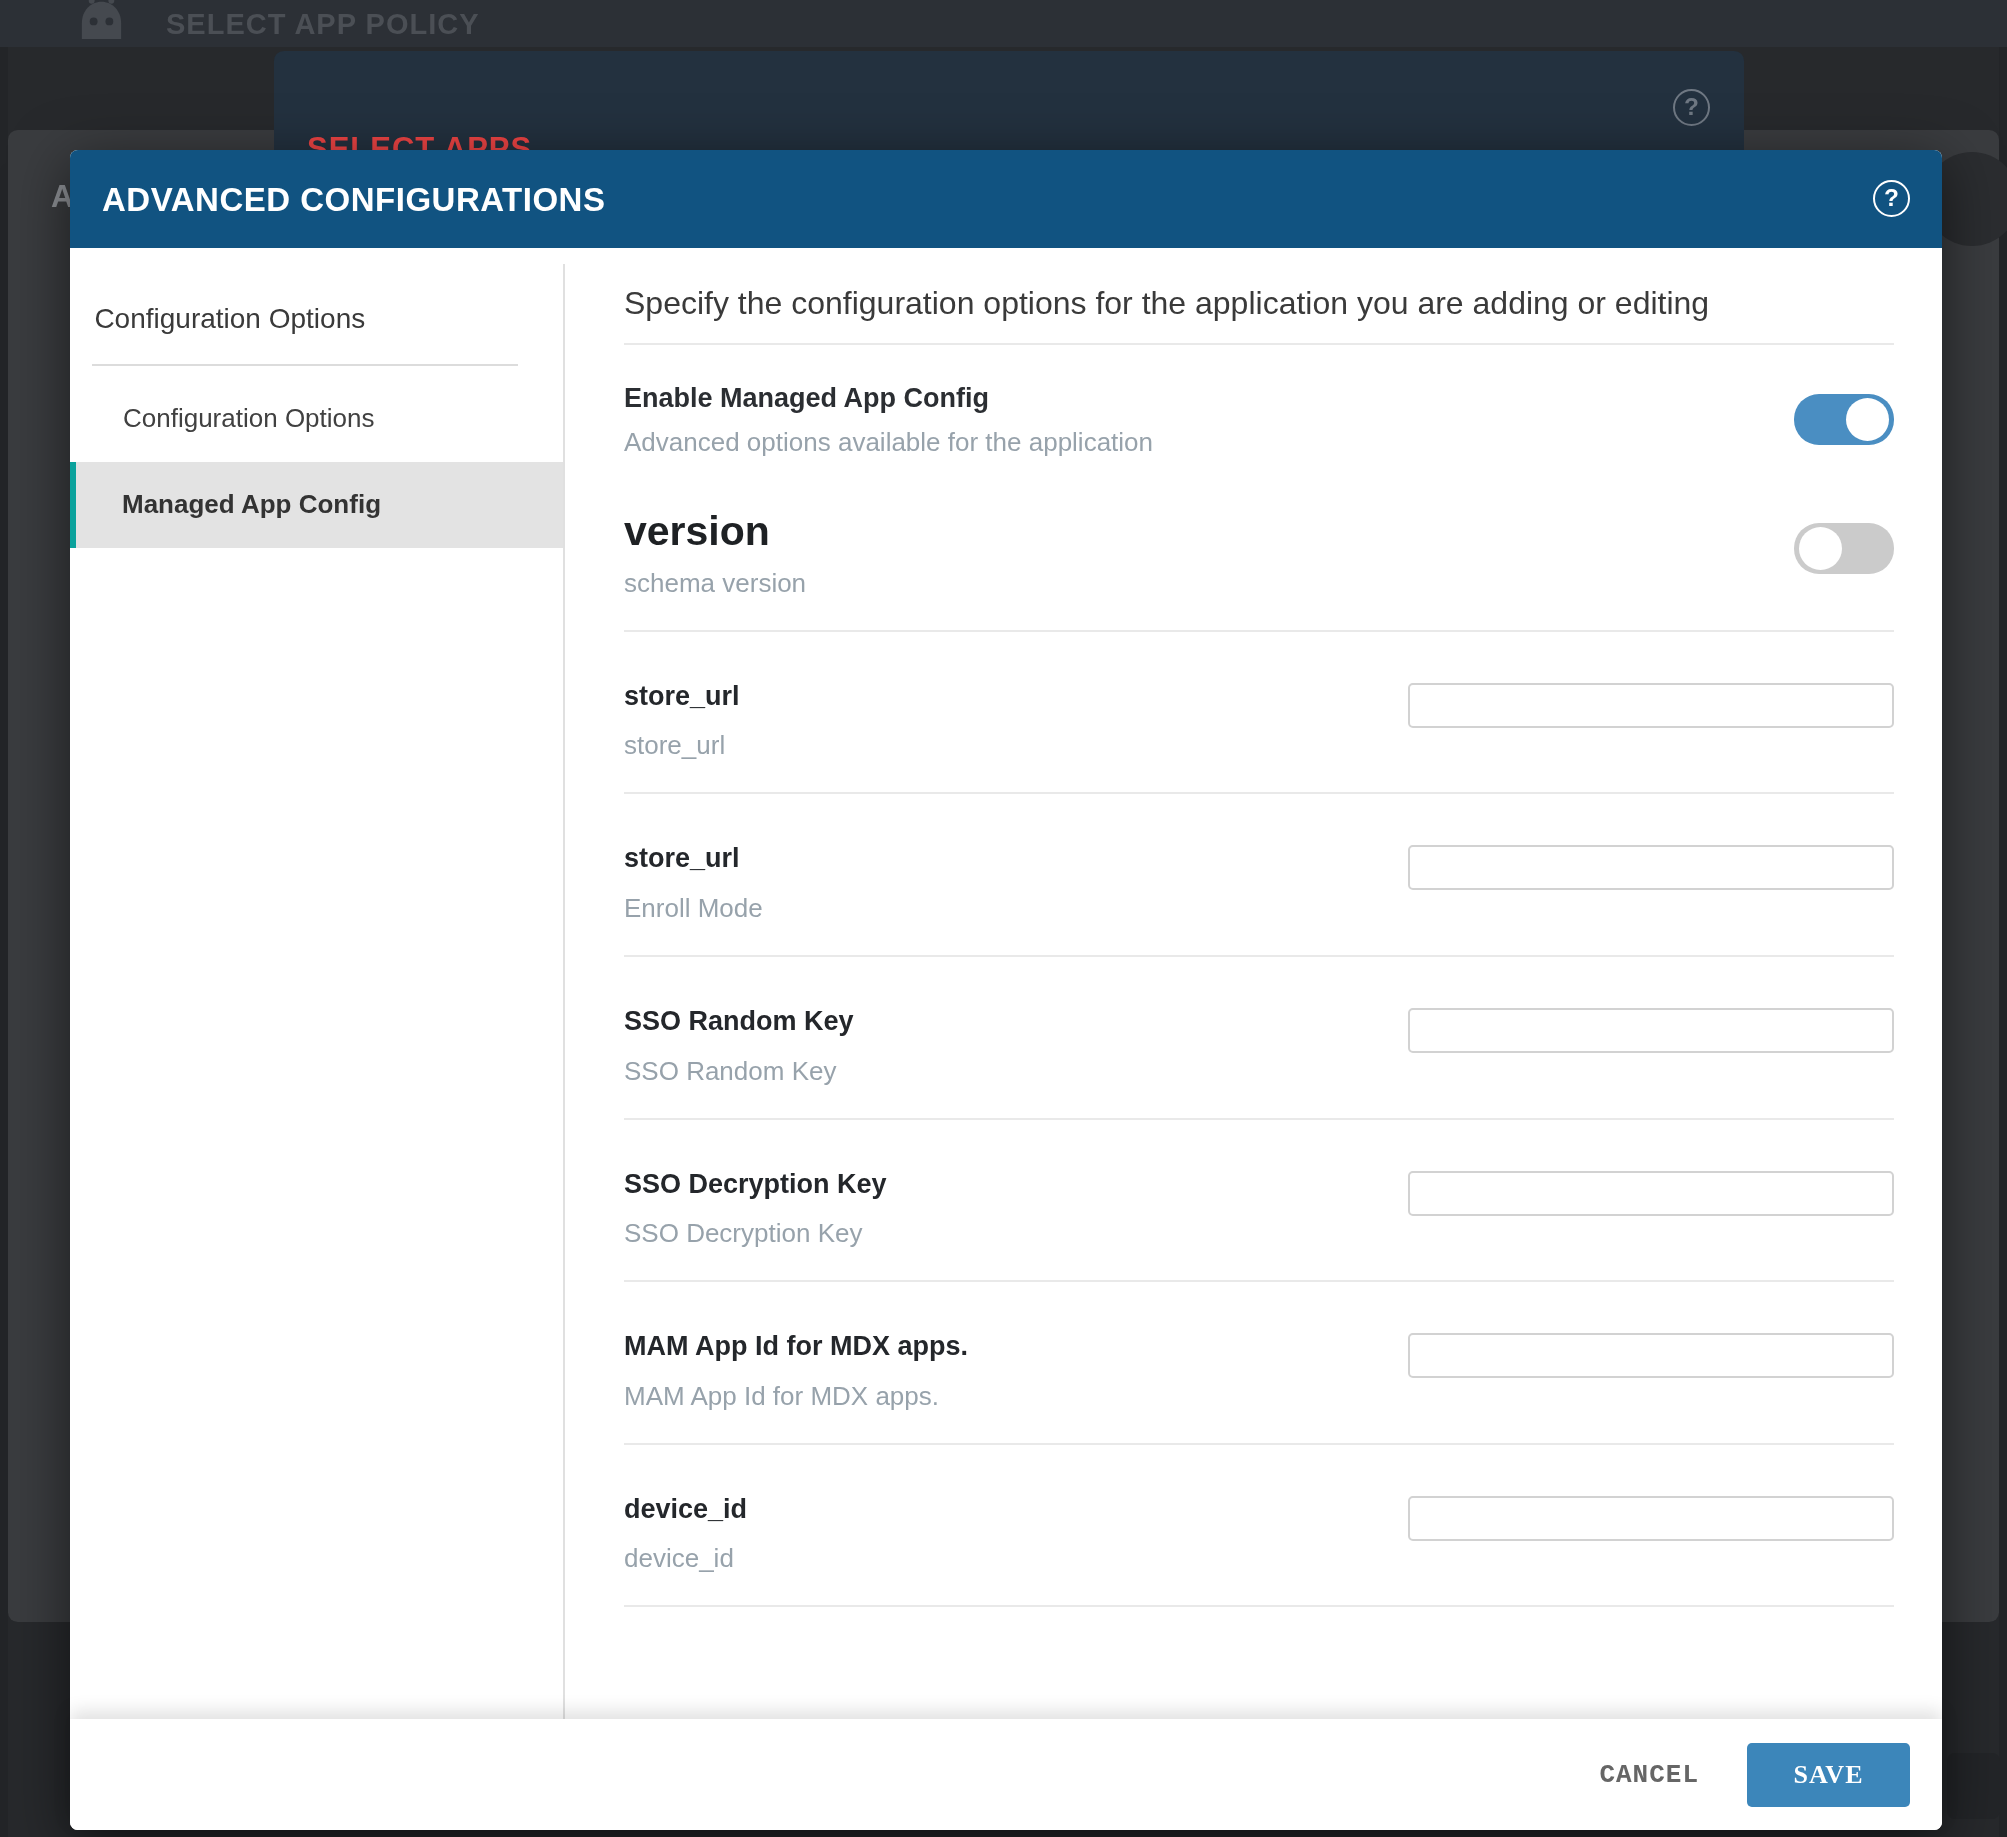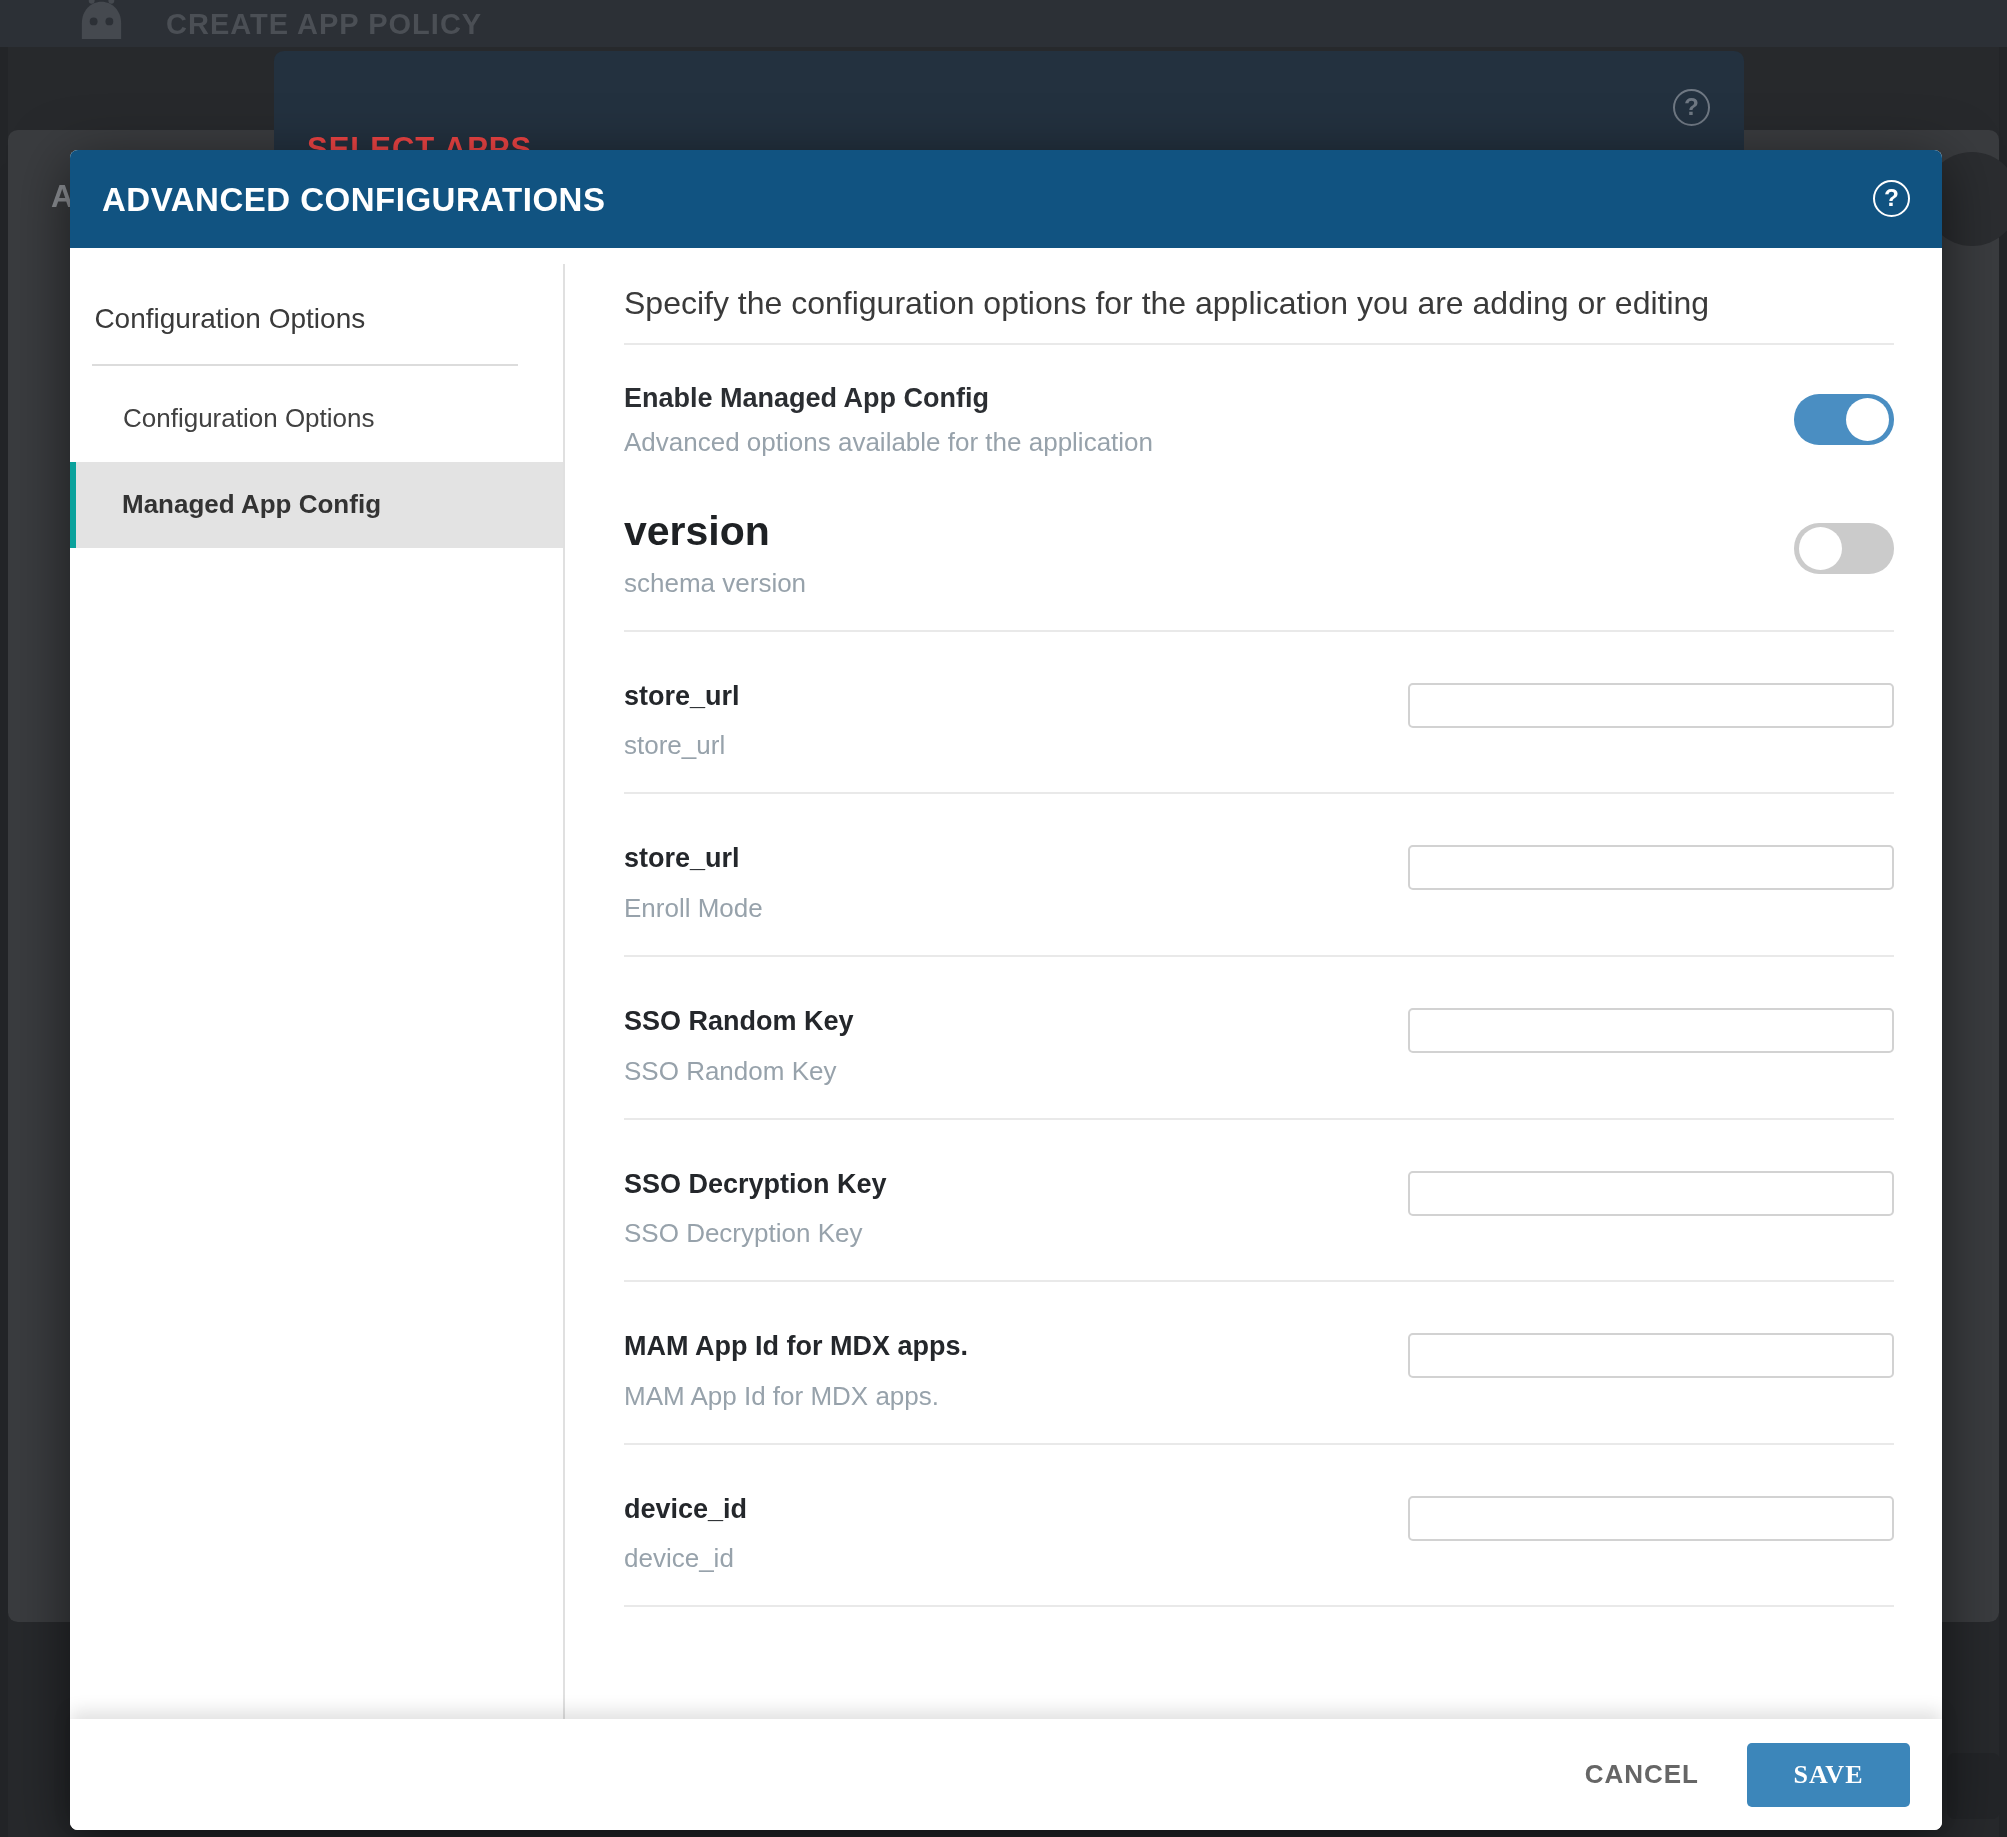--- a/index.html
+++ b/index.html
@@ -130,21 +130,21 @@
   }
   
   .modal-footer {
     flex:0 0 111px; background:#fff; border-radius:0 0 7.8px 7.8px;
     display:flex; align-items:center; justify-content:flex-end;
     padding-right:32px; position:relative; z-index:3;
     box-shadow:0 -7.8px 17.6px rgba(0,0,0,.12);
   }
   .cancel-btn {
     background:none; border:none; cursor:pointer;
-    font-family:Liberation Sans, sans-serif;
+    font-family:Liberation Mono, monospace;
     font-size:26px; font-weight:bold; letter-spacing:1px; color:#666;
     margin-right:48px;
   }
   .save-btn {
     width:163px; height:64px; border:none; border-radius:4.9px; cursor:pointer;
     background:#3c86ba; color:#fff;
     font-family:Liberation Serif, serif;
     font-size:26px; font-weight:bold; letter-spacing:1px;
   }
 </style>
@@ -156,21 +156,21 @@
     <svg width="55" height="55" viewBox="0 0 56 56">
       <g fill="#45494f">
         <rect x="15" y="0" width="6" height="16" rx="3"></rect>
         <rect x="35" y="0" width="6" height="16" rx="3"></rect>
         <path d="M8 52 V36 C8 23 17 14 28 14 C39 14 48 23 48 36 V52 Z"></path>
       </g>
       <circle cx="20" cy="34" r="4" fill="#2c3036"></circle>
       <circle cx="36" cy="34" r="4" fill="#2c3036"></circle>
     </svg>
   </span>
-  <span class="top-title">CREATE APP POLICY</span>
+  <span class="top-title">SELECT APP POLICY</span>
 </div>
 
 <div class="edge-strip-left"></div>
 <div class="edge-strip-right"></div>
 
 <div class="underlay-dialog"></div>
 
 <div class="select-apps-panel">
   <span class="select-apps-title">SELECT APPS</span>
   <span class="help-circle bg-help">?</span>

